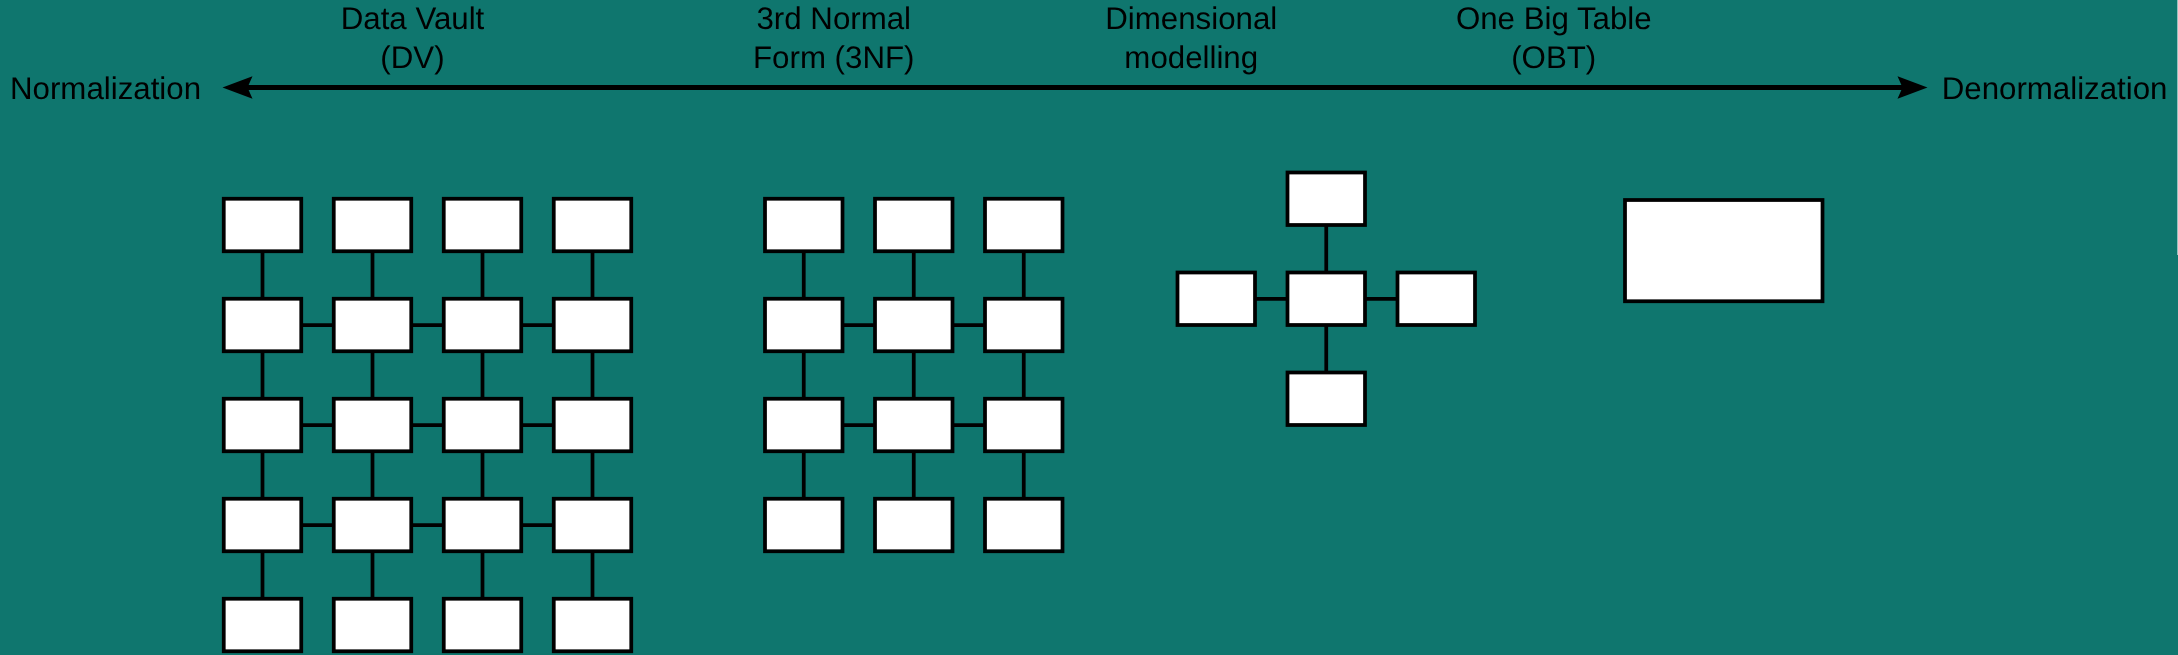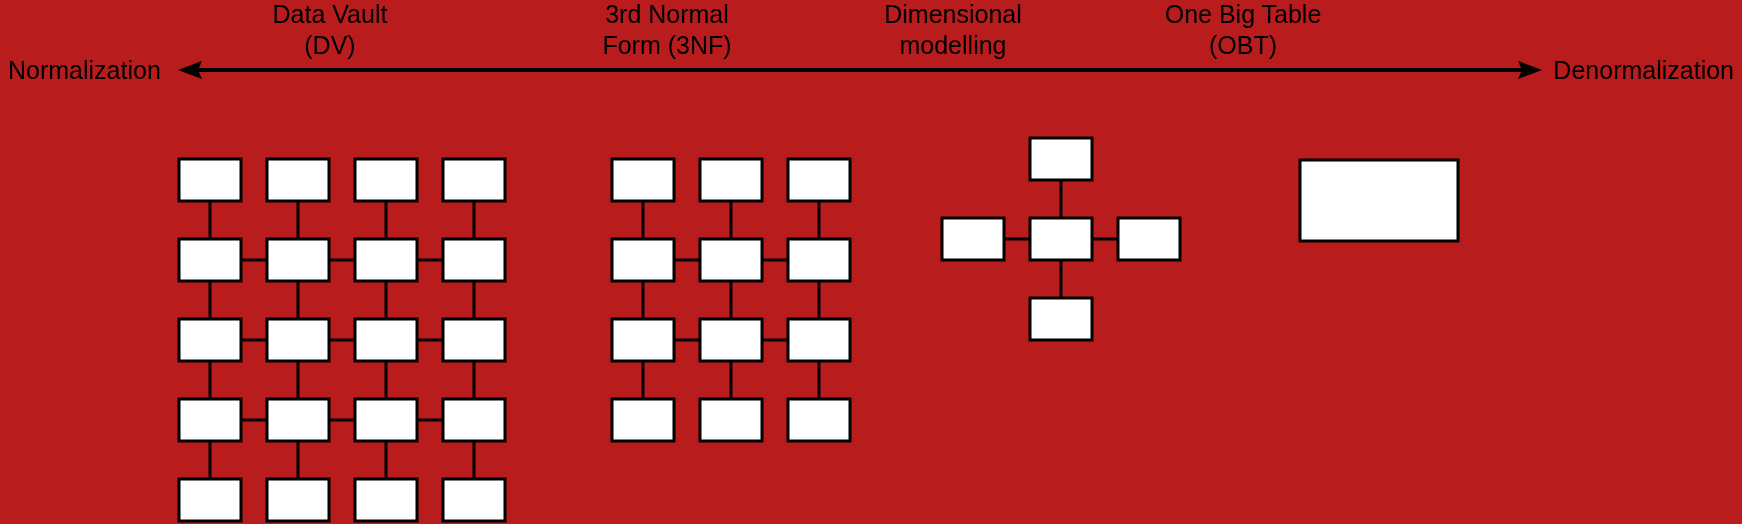--- a/index.html
+++ b/index.html
@@ -10,21 +10,21 @@
   body {
     width: 1742px;
     height: 524px;
     overflow: hidden;
     font-family: "Liberation Sans", sans-serif;
   }
   #diagram-root {
     position: relative;
     width: 1742px;
     height: 524px;
-    background: #b91c1c;
+    background: #0f766e;
   }
   svg.canvas {
     position: absolute;
     left: 0;
     top: 0;
     width: 1742px;
     height: 524px;
     display: block;
   }
   .axis-label {

